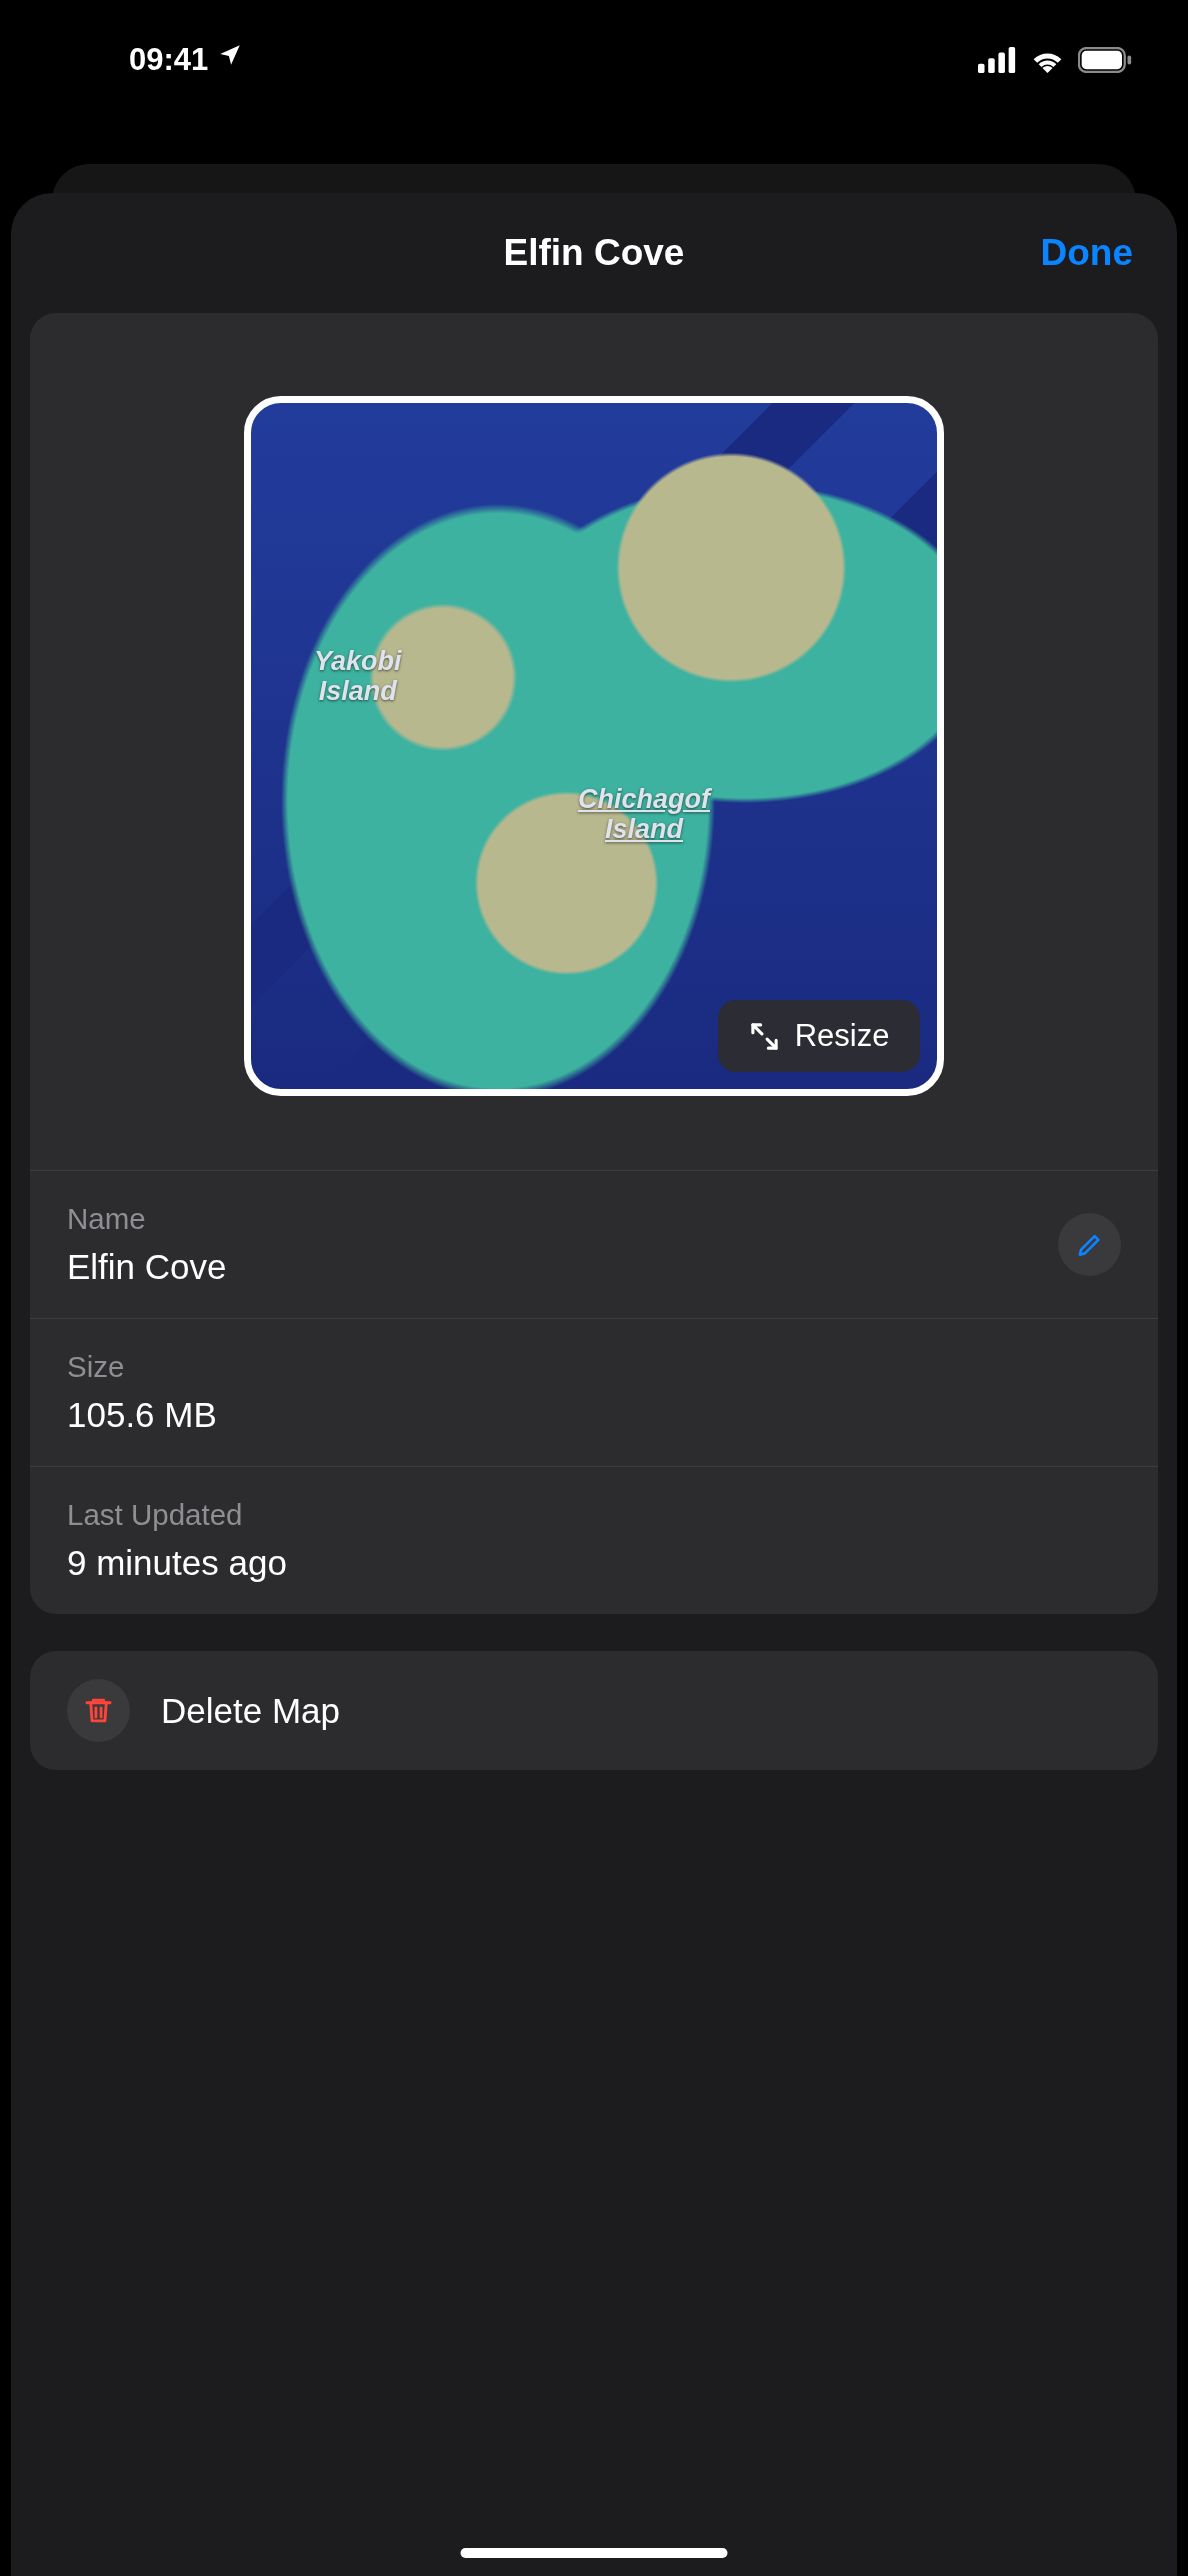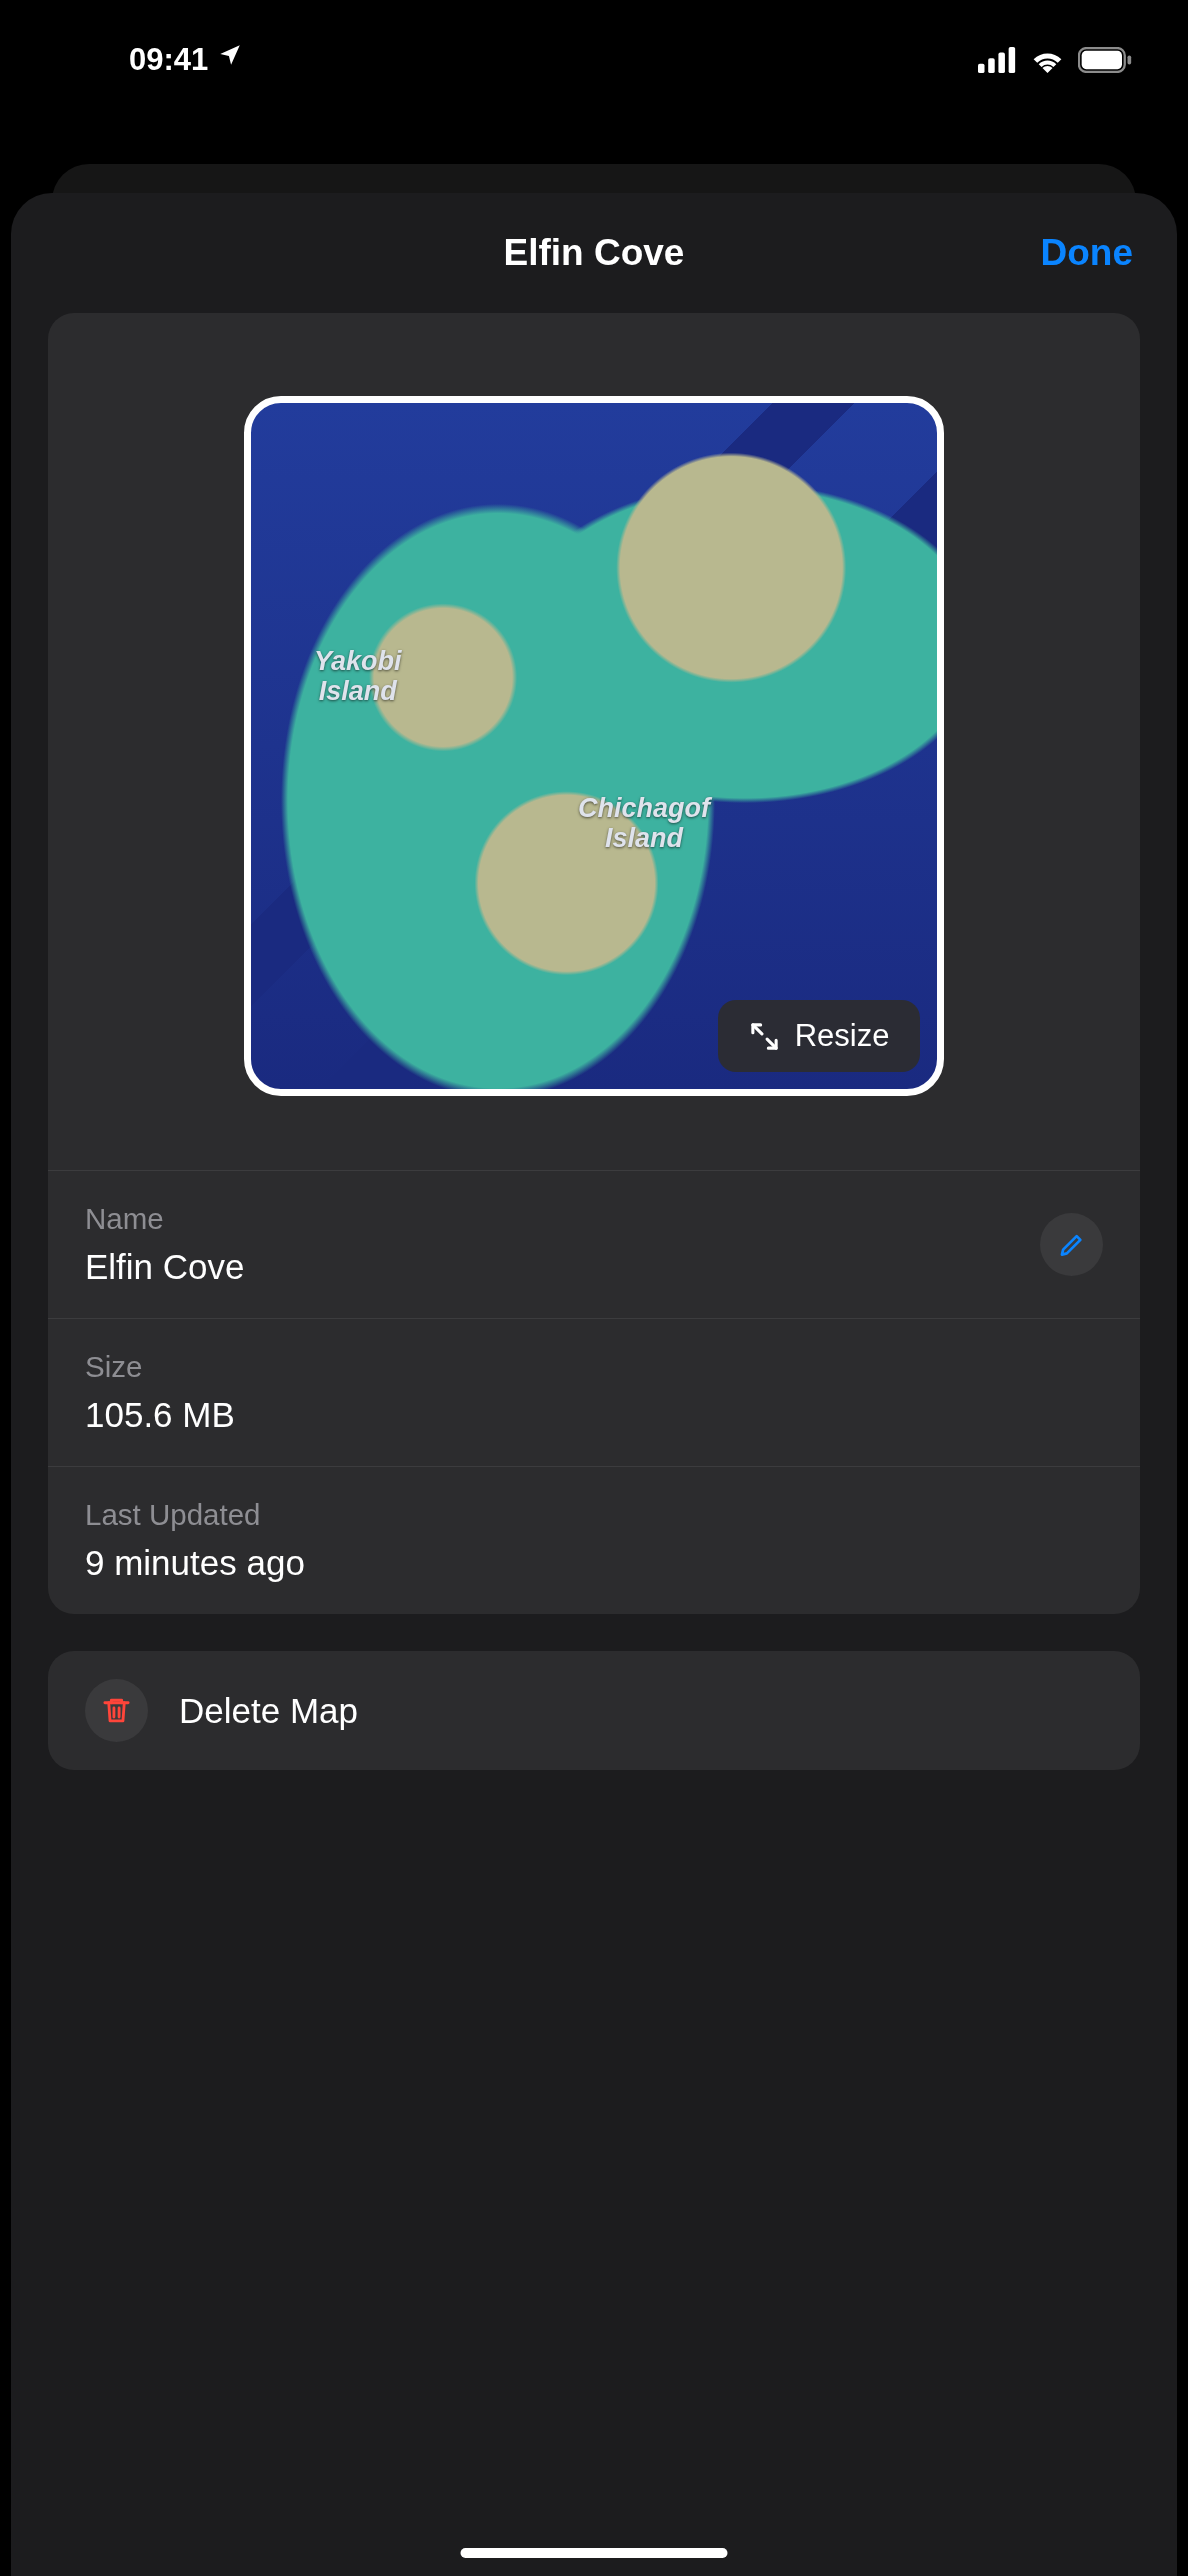--- a/index.html
+++ b/index.html
@@ -56,21 +56,21 @@
   }
   .sheet-title { font-size: 37px; font-weight: 600; }
   .sheet-done {
     position: absolute;
     right: 44px; top: 0; bottom: 0;
     display: flex; align-items: center;
     font-size: 37px; font-weight: 600;
     color: #0a84ff;
   }
 
-  .sheet-body { padding: 0 37px 37px; }
+  .sheet-body { padding: 0 19px 37px; }
 
   
   .map-card {
     background: #2c2c2e;
     border-radius: 26px;
     overflow: hidden;
   }
 
   .map-preview-wrap {
     display: flex;
@@ -97,21 +97,21 @@
     position: absolute;
     color: #dfe3ec;
     font-style: italic;
     font-size: 27px;
     font-weight: 600;
     text-align: center;
     text-shadow: 0 0.9px 2.8px rgba(0,0,0,.6);
     line-height: 1.1;
   }
   .map-label.yakobi { left: 63px; top: 244px; }
-  .map-label.chichagof { left: 327px; top: 391px; }
+  .map-label.chichagof { left: 327px; top: 382px; text-decoration: underline; }
 
   .resize-pill {
     position: absolute;
     right: 16.6px; bottom: 16.6px;
     background: rgba(44,44,46,.92);
     border-radius: 18px;
     display: flex; align-items: center; gap: 14.7px;
     padding: 18.4px 31px;
     font-size: 31px;
     font-weight: 500;

